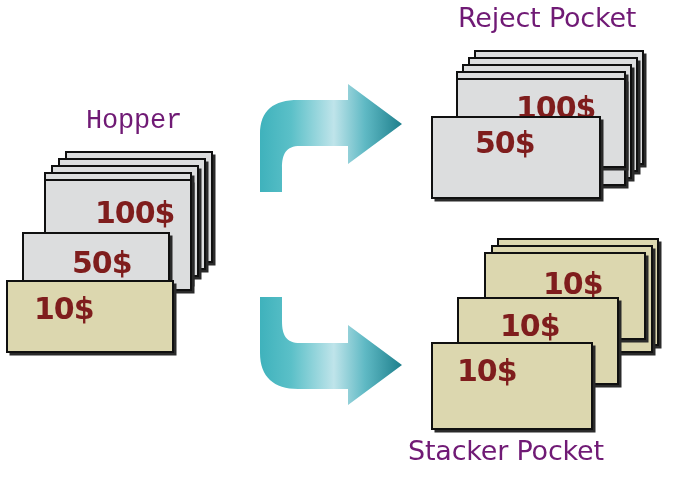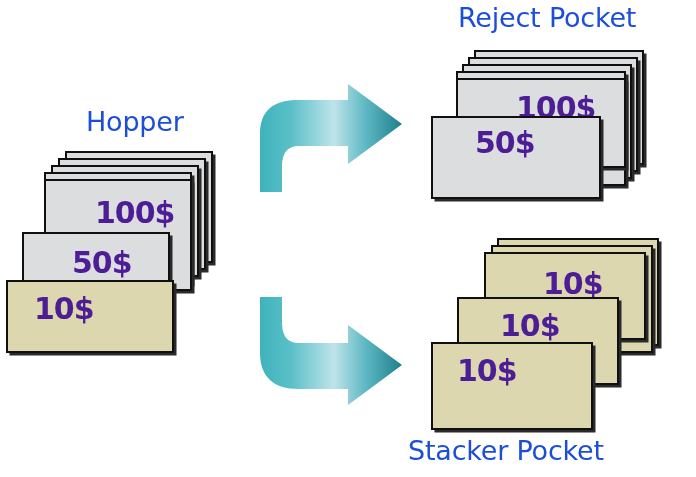--- a/index.html
+++ b/index.html
@@ -15,44 +15,44 @@
     position: relative;
     width: 696px;
     height: 477px;
     background: #ffffff;
     overflow: hidden;
   }
 
   
   .grp-label {
     position: absolute;
-    color: #1d4ed8;
+    color: #701a75;
     font-family: "DejaVu Sans", sans-serif;
     font-size: 27px;
     font-weight: 400;
     letter-spacing: -0.2px;
     white-space: nowrap;
     line-height: 1;
   }
-  #label-hopper  { left: 86px;  top: 108px; }
+  #label-hopper  { left: 86px;  top: 108px; font-family: Liberation Mono, monospace; }
   #label-reject  { left: 458px; top: 4px;   }
   #label-stacker { left: 408px; top: 437px; text-align: right; }
 
   
   .note {
     position: absolute;
     box-sizing: border-box;
     border: 2px solid #101010;
     background: #dcddde;
     box-shadow: 3px 3px 0 -0.5px #2a2a2a;
   }
   .note.beige { background: #dcd7af; }
   .note .denom {
     position: absolute;
-    color: #4c1d95;
+    color: #7f1d1d;
     font-family: "DejaVu Sans", sans-serif;
     font-weight: bold;
     font-size: 30px;
     letter-spacing: -1px;
     line-height: 1;
     white-space: nowrap;
   }
   
   .slip {
     position: absolute;

